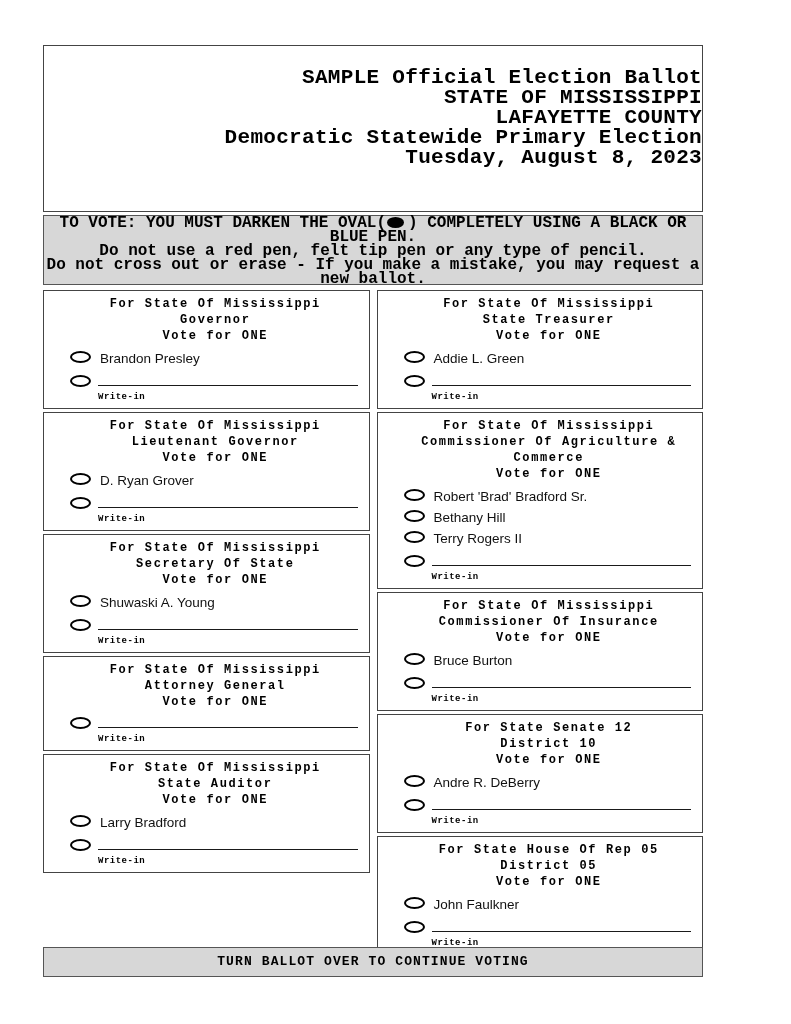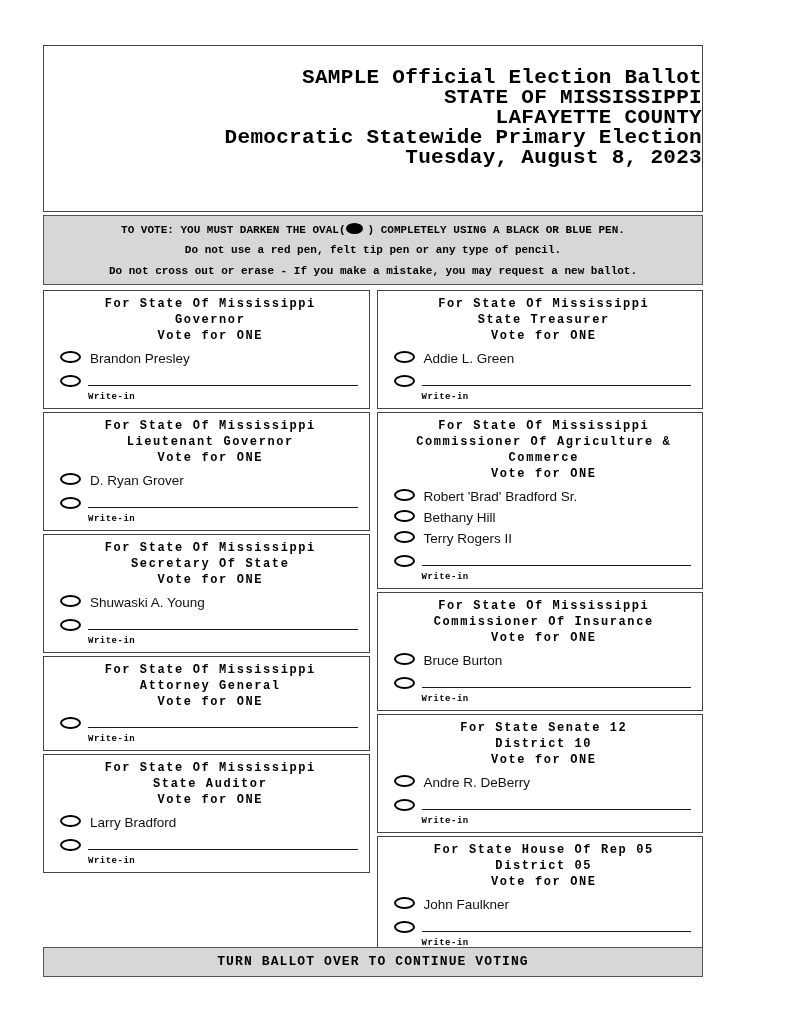--- a/index.html
+++ b/index.html
@@ -19,34 +19,34 @@
     font-weight:bold; font-size:21px; letter-spacing:0.3px;
   }
   .header-box .hline { line-height:20px; }
   .header-box .hdate { line-height:20px; }
 
   
   .instructions-box {
     box-sizing:border-box; width:660px; height:70px; margin-top:3px;
     border:1.5px solid #555; background:#d7d7d7;
     display:flex; flex-direction:column; justify-content:space-evenly;
-    text-align:center; font-weight:bold; font-size:11px; line-height:14px;
+    text-align:center; font-weight:bold; font-size:16px; line-height:14px;
   }
   .oval-filled {
     display:inline-block; width:17px; height:11px; background:#000;
     border-radius:50%; vertical-align:-1px; margin:0 4px 0 1px;
   }
 
   
   .columns { display:flex; gap:7px; margin-top:5px; align-items:flex-start; }
   .column { flex:1; display:flex; flex-direction:column; gap:3px; }
 
   .contest {
     box-sizing:border-box; border:1.5px solid #444; background:#fff;
-    padding:5px 0 4px 8px;
+    padding:5px 0 4px 18px;
   }
   .contest-title {
     text-align:center; font-weight:bold; font-size:12px;
     letter-spacing:1.6px; line-height:16px;
   }
   .candidates { margin-top:7px; }
   .candidate-row { display:flex; align-items:flex-start; height:21px; padding-left:8px; }
   .oval {
     flex:0 0 auto; width:21px; height:12px; box-sizing:border-box;
     border:2.5px solid #000; border-radius:50%; background:#fff; cursor:pointer;

